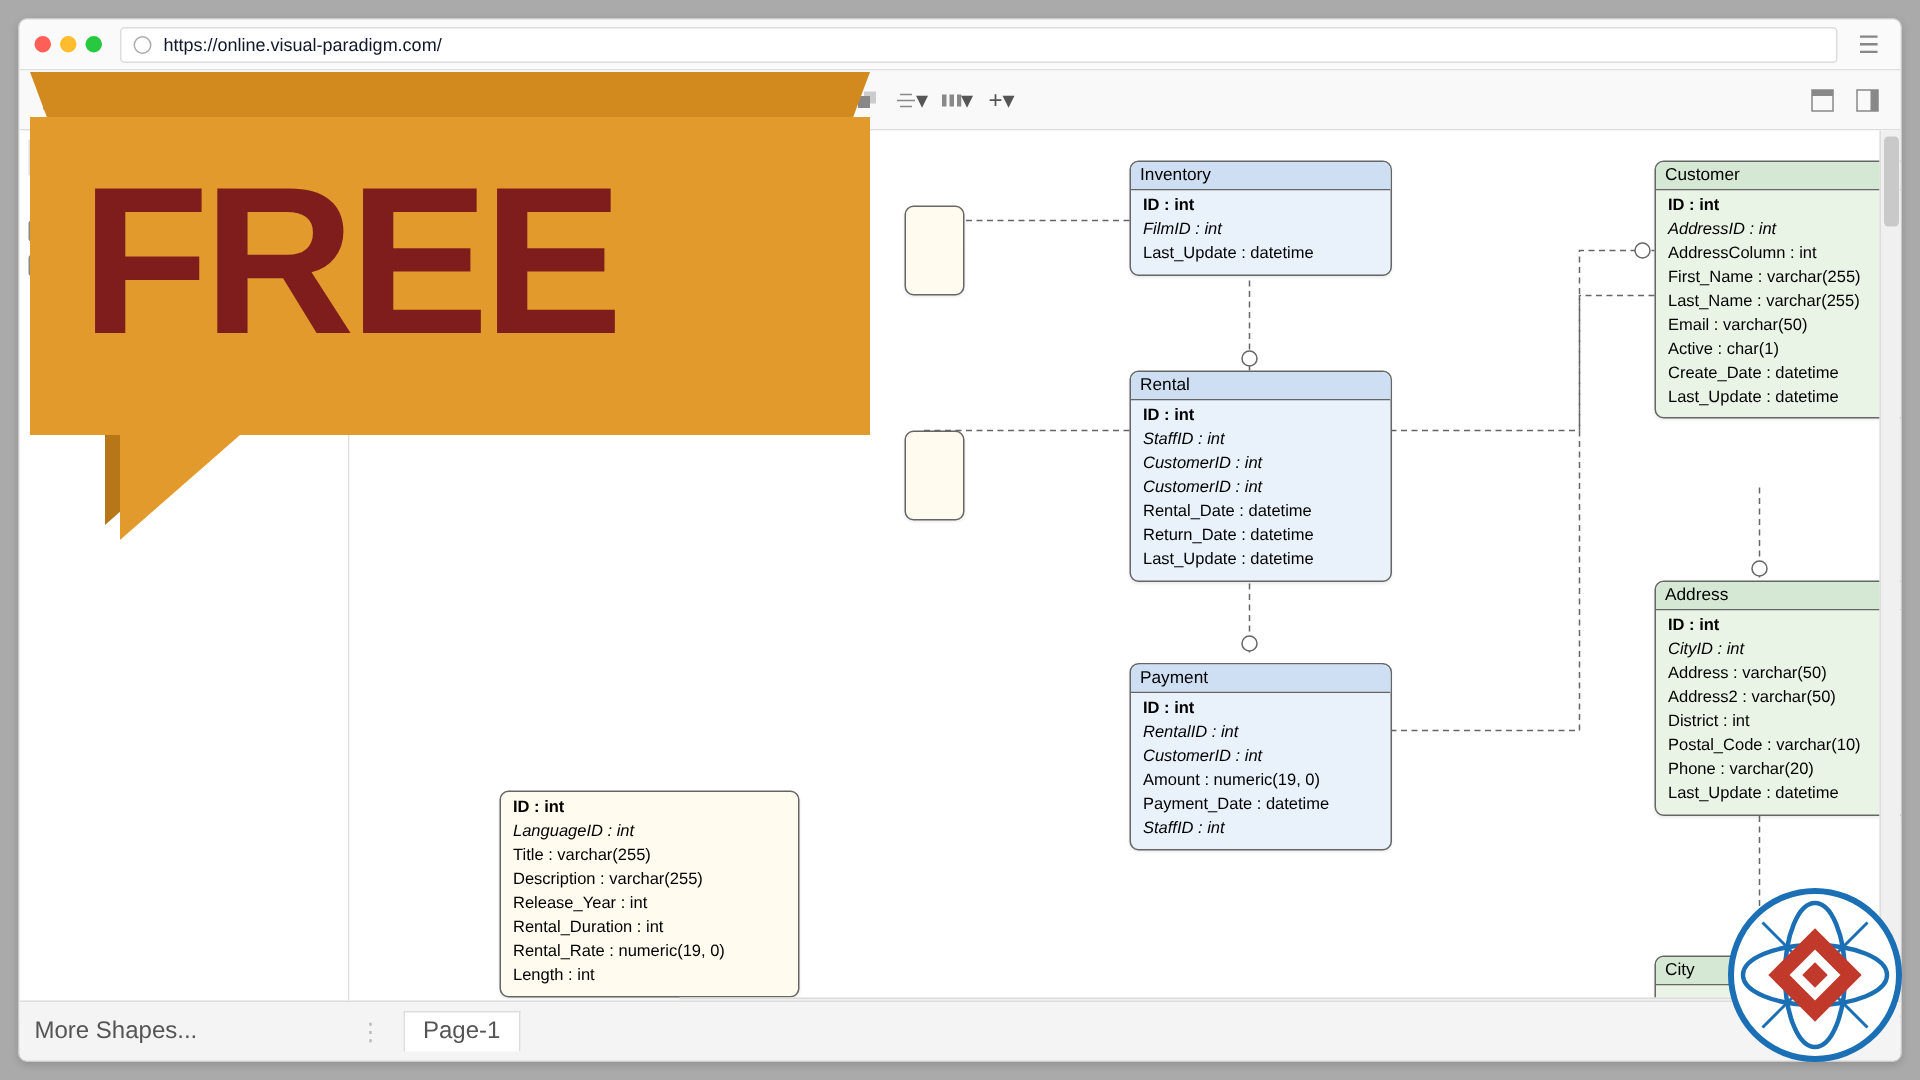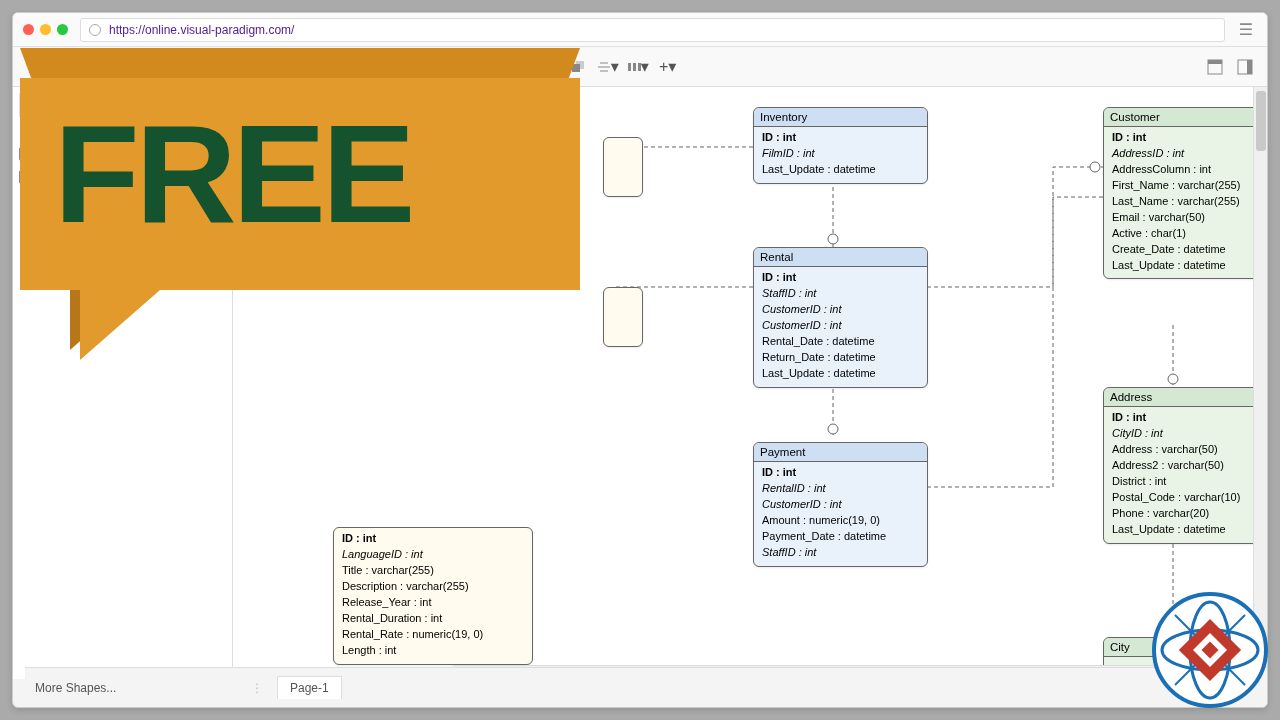--- a/index.html
+++ b/index.html
@@ -5,21 +5,21 @@
 * { box-sizing: border-box; margin: 0; padding: 0; }
 body { font-family: Arial, Helvetica, sans-serif; background: #aaa; width: 1280px; height: 720px; overflow: hidden; position: relative; }
 
 .browser-chrome { background: #f4f4f4; border: 1px solid #ccc; border-radius: 6px; margin: 12px; height: 696px; position: relative; overflow: hidden; box-shadow: 0 2px 6px rgba(0,0,0,0.15); }
 .titlebar { height: 34px; display: flex; align-items: center; padding: 0 10px; background: #fafafa; border-bottom: 1px solid #e0e0e0; }
 .traffic { display: flex; gap: 6px; margin-right: 12px; }
 .traffic span { width: 11px; height: 11px; border-radius: 50%; }
 .tl-close { background: #ff5f57; }
 .tl-min { background: #ffbd2e; }
 .tl-max { background: #28c840; }
-.urlbar { flex: 1; background: #fff; border: 1px solid #ddd; border-radius: 3px; height: 24px; display: flex; align-items: center; padding: 0 8px; font-size: 12px; color: #4c1d95; }
+.urlbar { flex: 1; background: #fff; border: 1px solid #ddd; border-radius: 3px; height: 24px; display: flex; align-items: center; padding: 0 8px; font-size: 12px; color: #0f172a; }
 .urlbar .circle { width: 12px; height: 12px; border: 1px solid #aaa; border-radius: 50%; margin-right: 8px; }
 .menu-btn { margin-left: 10px; color: #888; font-size: 16px; padding: 4px; }
 
 .toolbar { height: 40px; background: #f9f9f9; border-bottom: 1px solid #ddd; display: flex; align-items: center; padding: 0 8px; gap: 2px; }
 .tool-btn { width: 28px; height: 28px; display: flex; align-items: center; justify-content: center; color: #555; border-radius: 3px; cursor: pointer; }
 .tool-sep { width: 1px; height: 24px; background: #ddd; margin: 0 4px; }
 .zoom-txt { font-size: 12px; color: #444; padding: 0 4px; }
 .toolbar-right { margin-left: auto; display: flex; gap: 2px; }
 
 .appbody { position: absolute; top: 74px; bottom: 28px; left: 0; right: 0; display: flex; }
@@ -39,37 +39,37 @@
 .entity .ent-body { padding: 3px 8px 5px; line-height: 1.45; }
 .entity .pk { font-weight: bold; }
 .entity .fk { font-style: italic; }
 .entity.blue .ent-title { background: #cfdff3; }
 .entity.blue { background: #e9f1fb; }
 .entity.green .ent-title { background: #d5e8d4; }
 .entity.green { background: #eaf4e6; }
 .entity.yellow .ent-title { background: #fff2cc; }
 .entity.yellow { background: #fffbef; }
 
-.statusbar { position: absolute; bottom: 0; left: 12px; right: 0; height: 40px; background: #f4f4f4; border-top: 1px solid #ddd; display: flex; align-items: center; font-size: 12px; color: #555; }
+.statusbar { position: absolute; bottom: 0; left: 0; right: 0; height: 40px; background: #f4f4f4; border-top: 1px solid #ddd; display: flex; align-items: center; font-size: 16px; color: #555; }
 .statusbar .more { padding: 0 10px; width: 220px; }
 .statusbar .page-tab { background: #fff; border: 1px solid #ddd; border-bottom: none; padding: 4px 12px; margin-left: 8px; }
 .statusbar .grip { color: #bbb; padding: 0 6px; }
 
 .scrollbar-v { position: absolute; right: 0; top: 0; bottom: 0; width: 14px; background: #f0f0f0; border-left: 1px solid #ddd; }
 .scrollbar-v .thumb { position: absolute; top: 4px; left: 2px; width: 10px; height: 60px; background: #c9c9c9; border-radius: 3px; }
 .scrollbar-h { position: absolute; left: 220px; right: 14px; bottom: 0; height: 14px; background: #f0f0f0; border-top: 1px solid #ddd; }
 .scrollbar-h .thumb { position: absolute; left: 20px; top: 2px; height: 10px; width: 400px; background: #c9c9c9; border-radius: 3px; }
 
 
 .banner { position: absolute; top: 48px; left: 20px; width: 560px; height: 440px; z-index: 50; }
 .banner-top { background: #d28a1f; height: 30px; clip-path: polygon(0 0, 100% 0, 98% 100%, 2% 100%); }
 .banner-main { background: #e29a2c; padding: 26px 34px 46px; position: relative; }
 .banner-main::after { content: ""; position: absolute; bottom: -70px; left: 60px; border-top: 70px solid #e29a2c; border-right: 80px solid transparent; }
 .banner-main::before { content: ""; position: absolute; bottom: -60px; left: 50px; border-top: 60px solid #b77617; border-right: 68px solid transparent; }
-.banner h1 { font-family: "Arial Black", Arial, sans-serif; font-size: 140px; font-weight: 900; color: #14532d; letter-spacing: -4px; line-height: 1; }
+.banner h1 { font-family: "Arial Black", Arial, sans-serif; font-size: 140px; font-weight: 900; color: #7f1d1d; letter-spacing: -4px; line-height: 1; }
 .banner .sub { font-size: 38px; color: #2a2a2a; margin-top: 14px; letter-spacing: 1px; font-weight: 400; }
 
 .logo { position: absolute; right: 10px; bottom: 10px; width: 120px; height: 120px; z-index: 60; }
 
 svg.connectors { position: absolute; top: 0; left: 0; pointer-events: none; }
 </style>
 </head>
 <body>
 
 <div class="browser-chrome">

